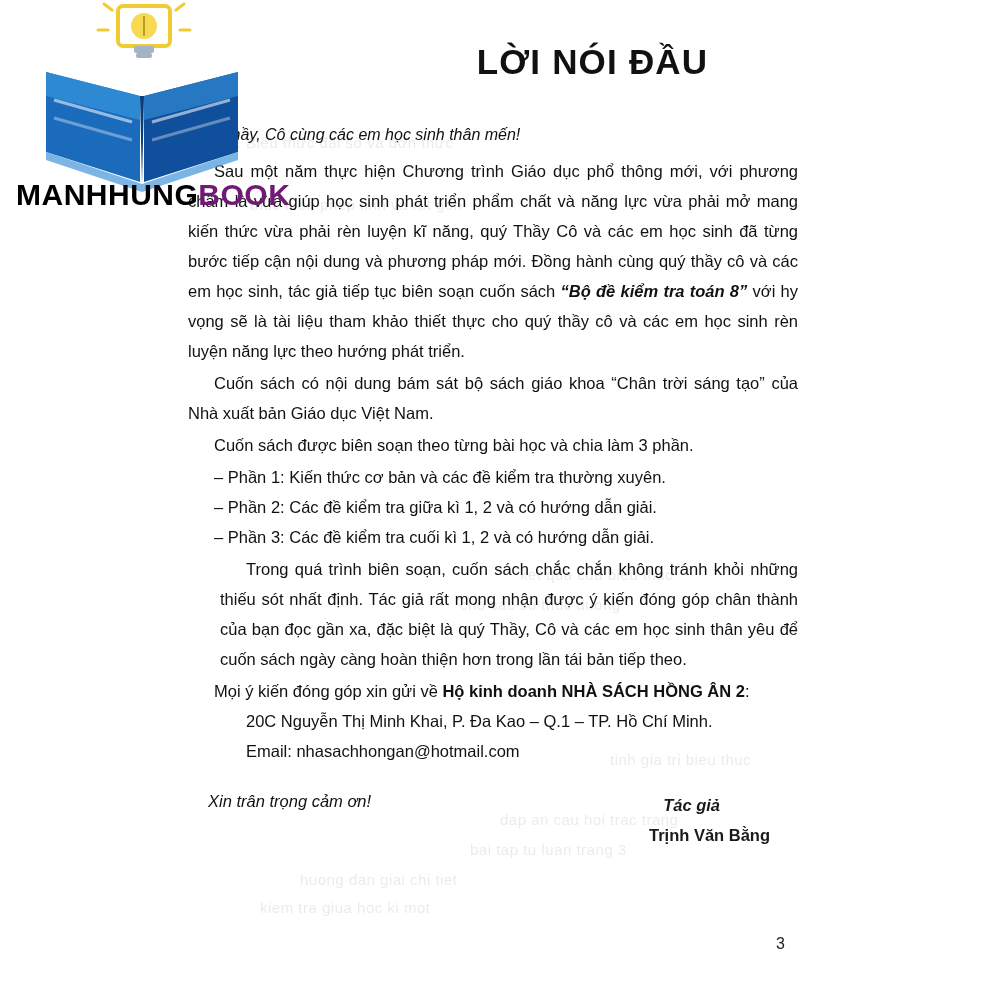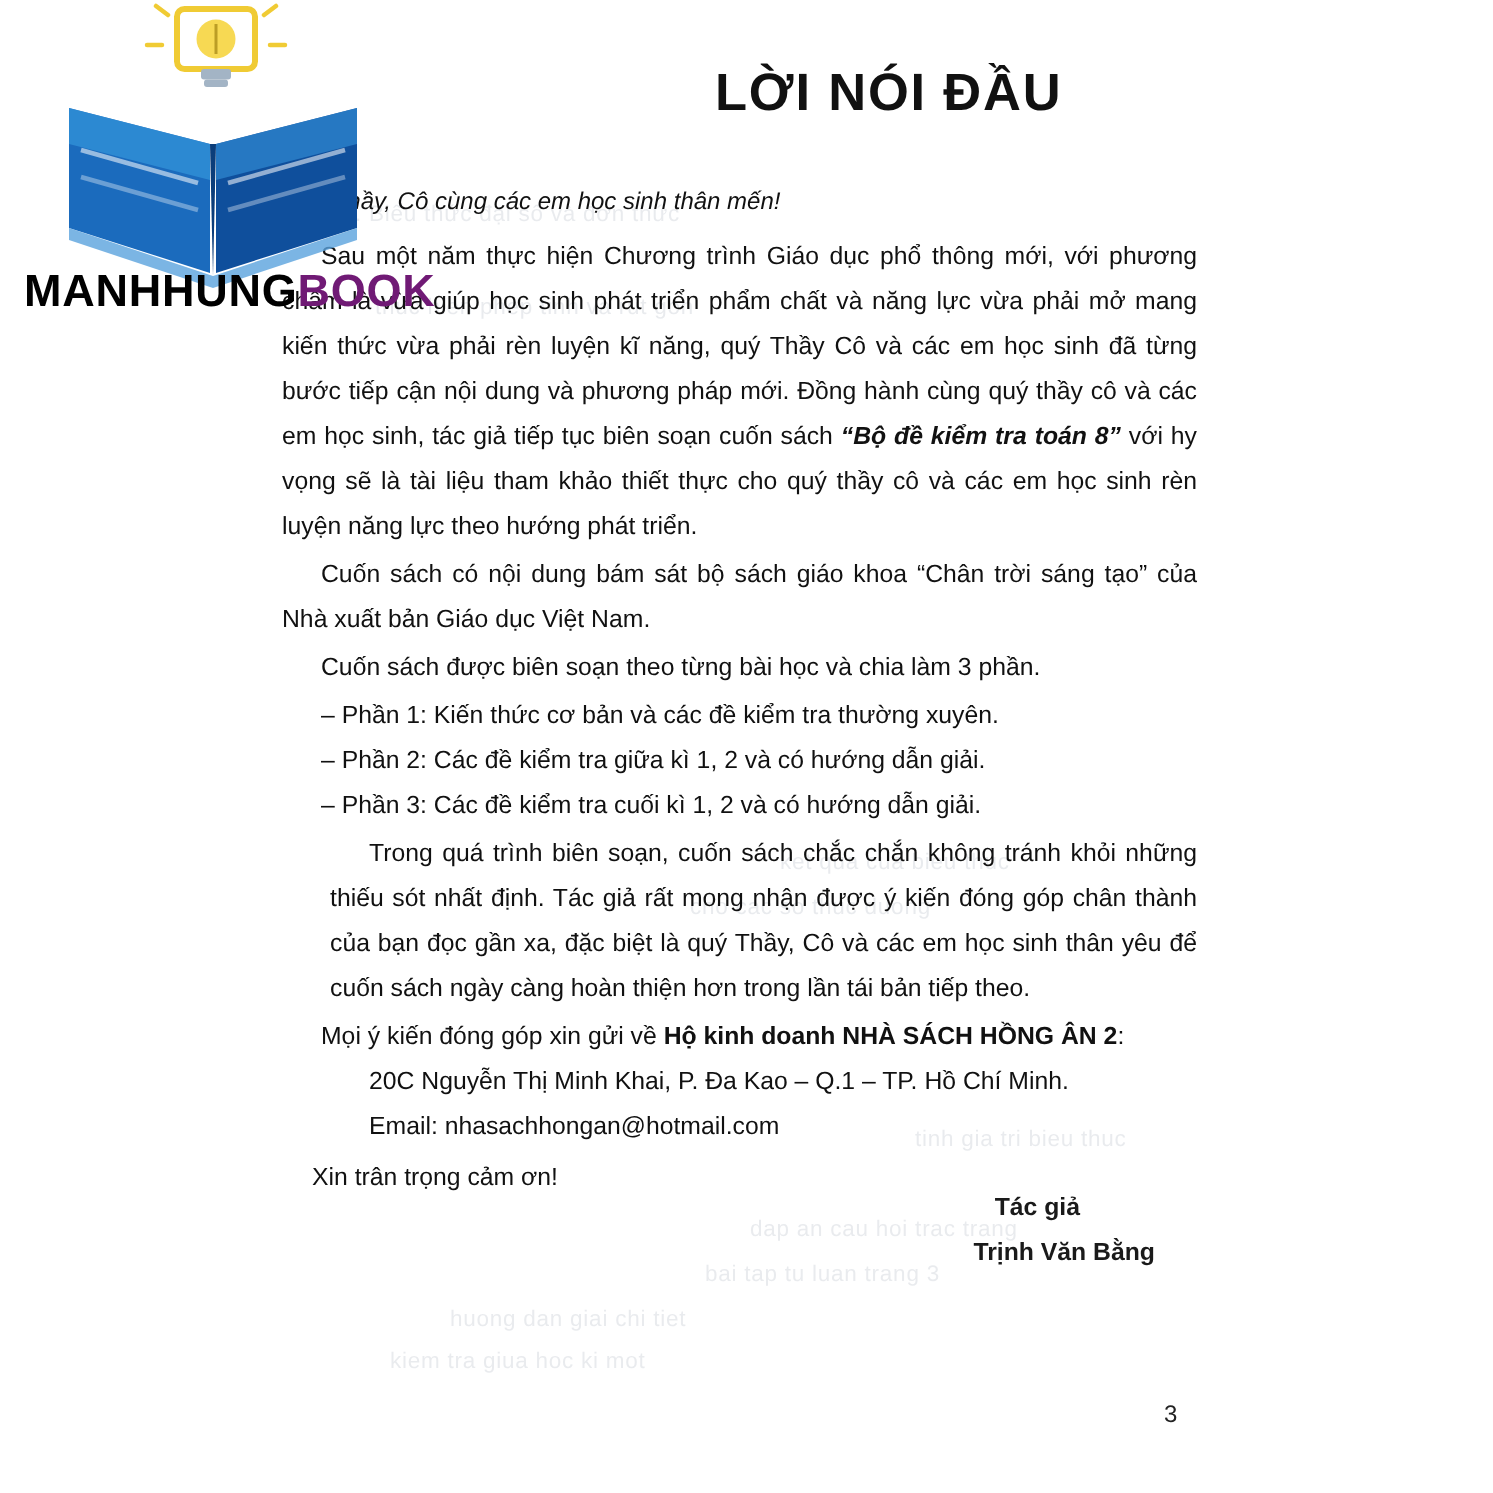--- a/index.html
+++ b/index.html
@@ -101,35 +101,37 @@
   .addr {
     margin-left: 58px;
     text-indent: 0;
   }
   .email {
     margin-left: 58px;
     text-indent: 0;
   }
 
   .thanks {
+    font-style: italic;
     text-indent: 20px;
-    margin-top: 4px;
+    margin-top: 20px;
   }
 
   .signature {
     position: absolute;
     left: 188px;
     top: 790px;
     width: 610px;
     text-align: right;
     font-size: 16.5px;
     line-height: 30px;
     font-weight: bold;
   }
   .signature .role {
+    font-style: italic;
     padding-right: 78px;
   }
   .signature .name {
     padding-right: 28px;
   }
 
   .page-number {
     position: absolute;
     left: 0;
     top: 935px;

